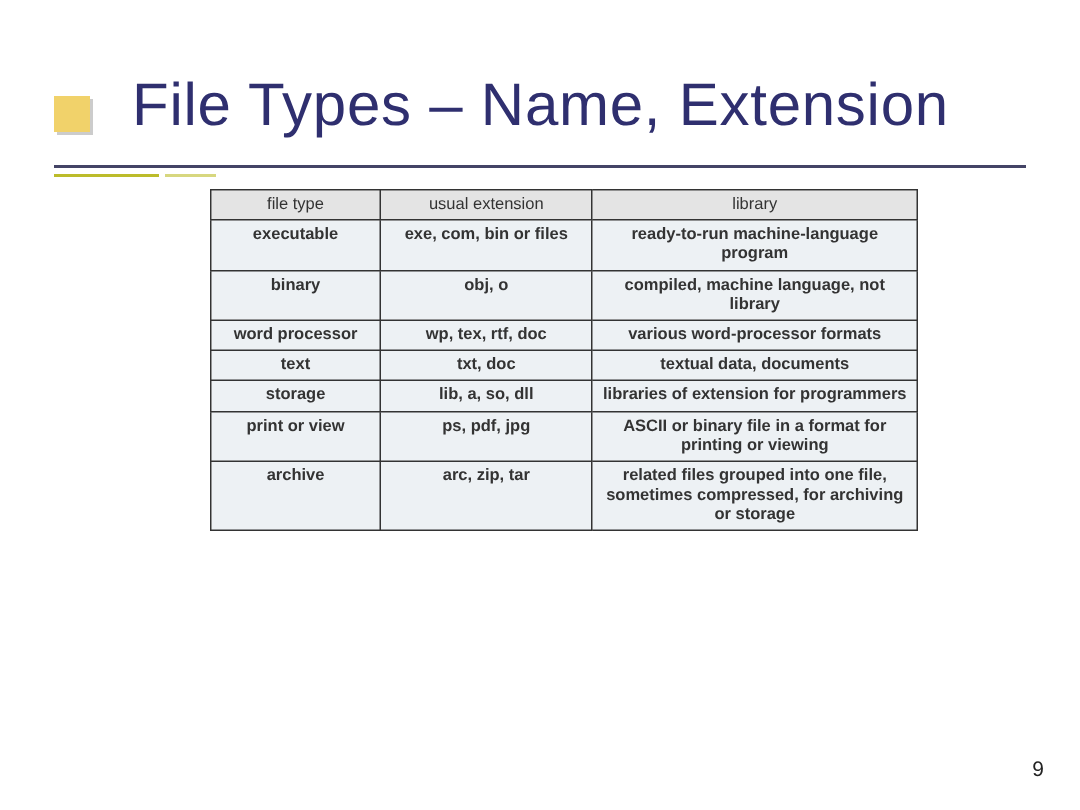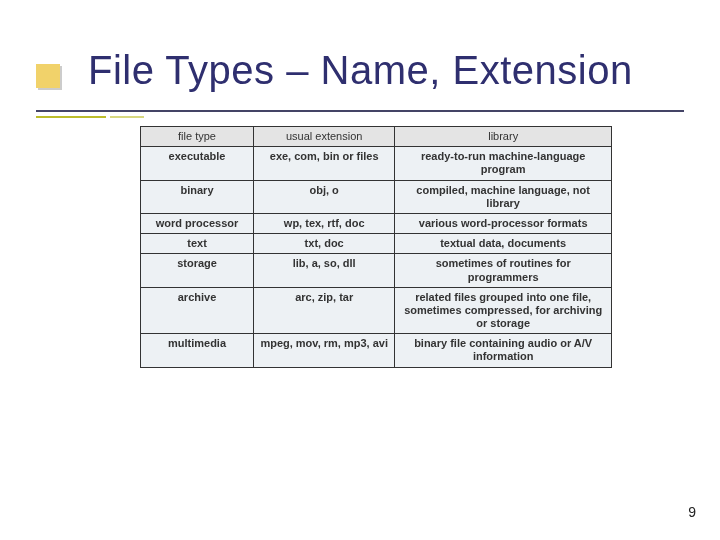--- a/index.html
+++ b/index.html
@@ -143,30 +143,30 @@
             <td>various word-processor formats</td>
           </tr>
           <tr>
             <td>text</td>
             <td>txt, doc</td>
             <td>textual data, documents</td>
           </tr>
           <tr>
             <td>storage</td>
             <td>lib, a, so, dll</td>
-            <td>sometimes of routines for programmers</td>
+            <td>libraries of extension for programmers</td>
+          </tr>
+          <tr>
+            <td>print or view</td>
+            <td>ps, pdf, jpg</td>
+            <td>ASCII or binary file in a format for printing or viewing</td>
           </tr>
           <tr>
             <td>archive</td>
             <td>arc, zip, tar</td>
             <td>related files grouped into one file, sometimes compressed, for archiving or storage</td>
-          </tr>
-          <tr>
-            <td>multimedia</td>
-            <td>mpeg, mov, rm, mp3, avi</td>
-            <td>binary file containing audio or A/V information</td>
           </tr>
         </tbody>
     </table>
   </div>
 
   <div class="page-num">9</div>
 </div>
 
 </body></html>

